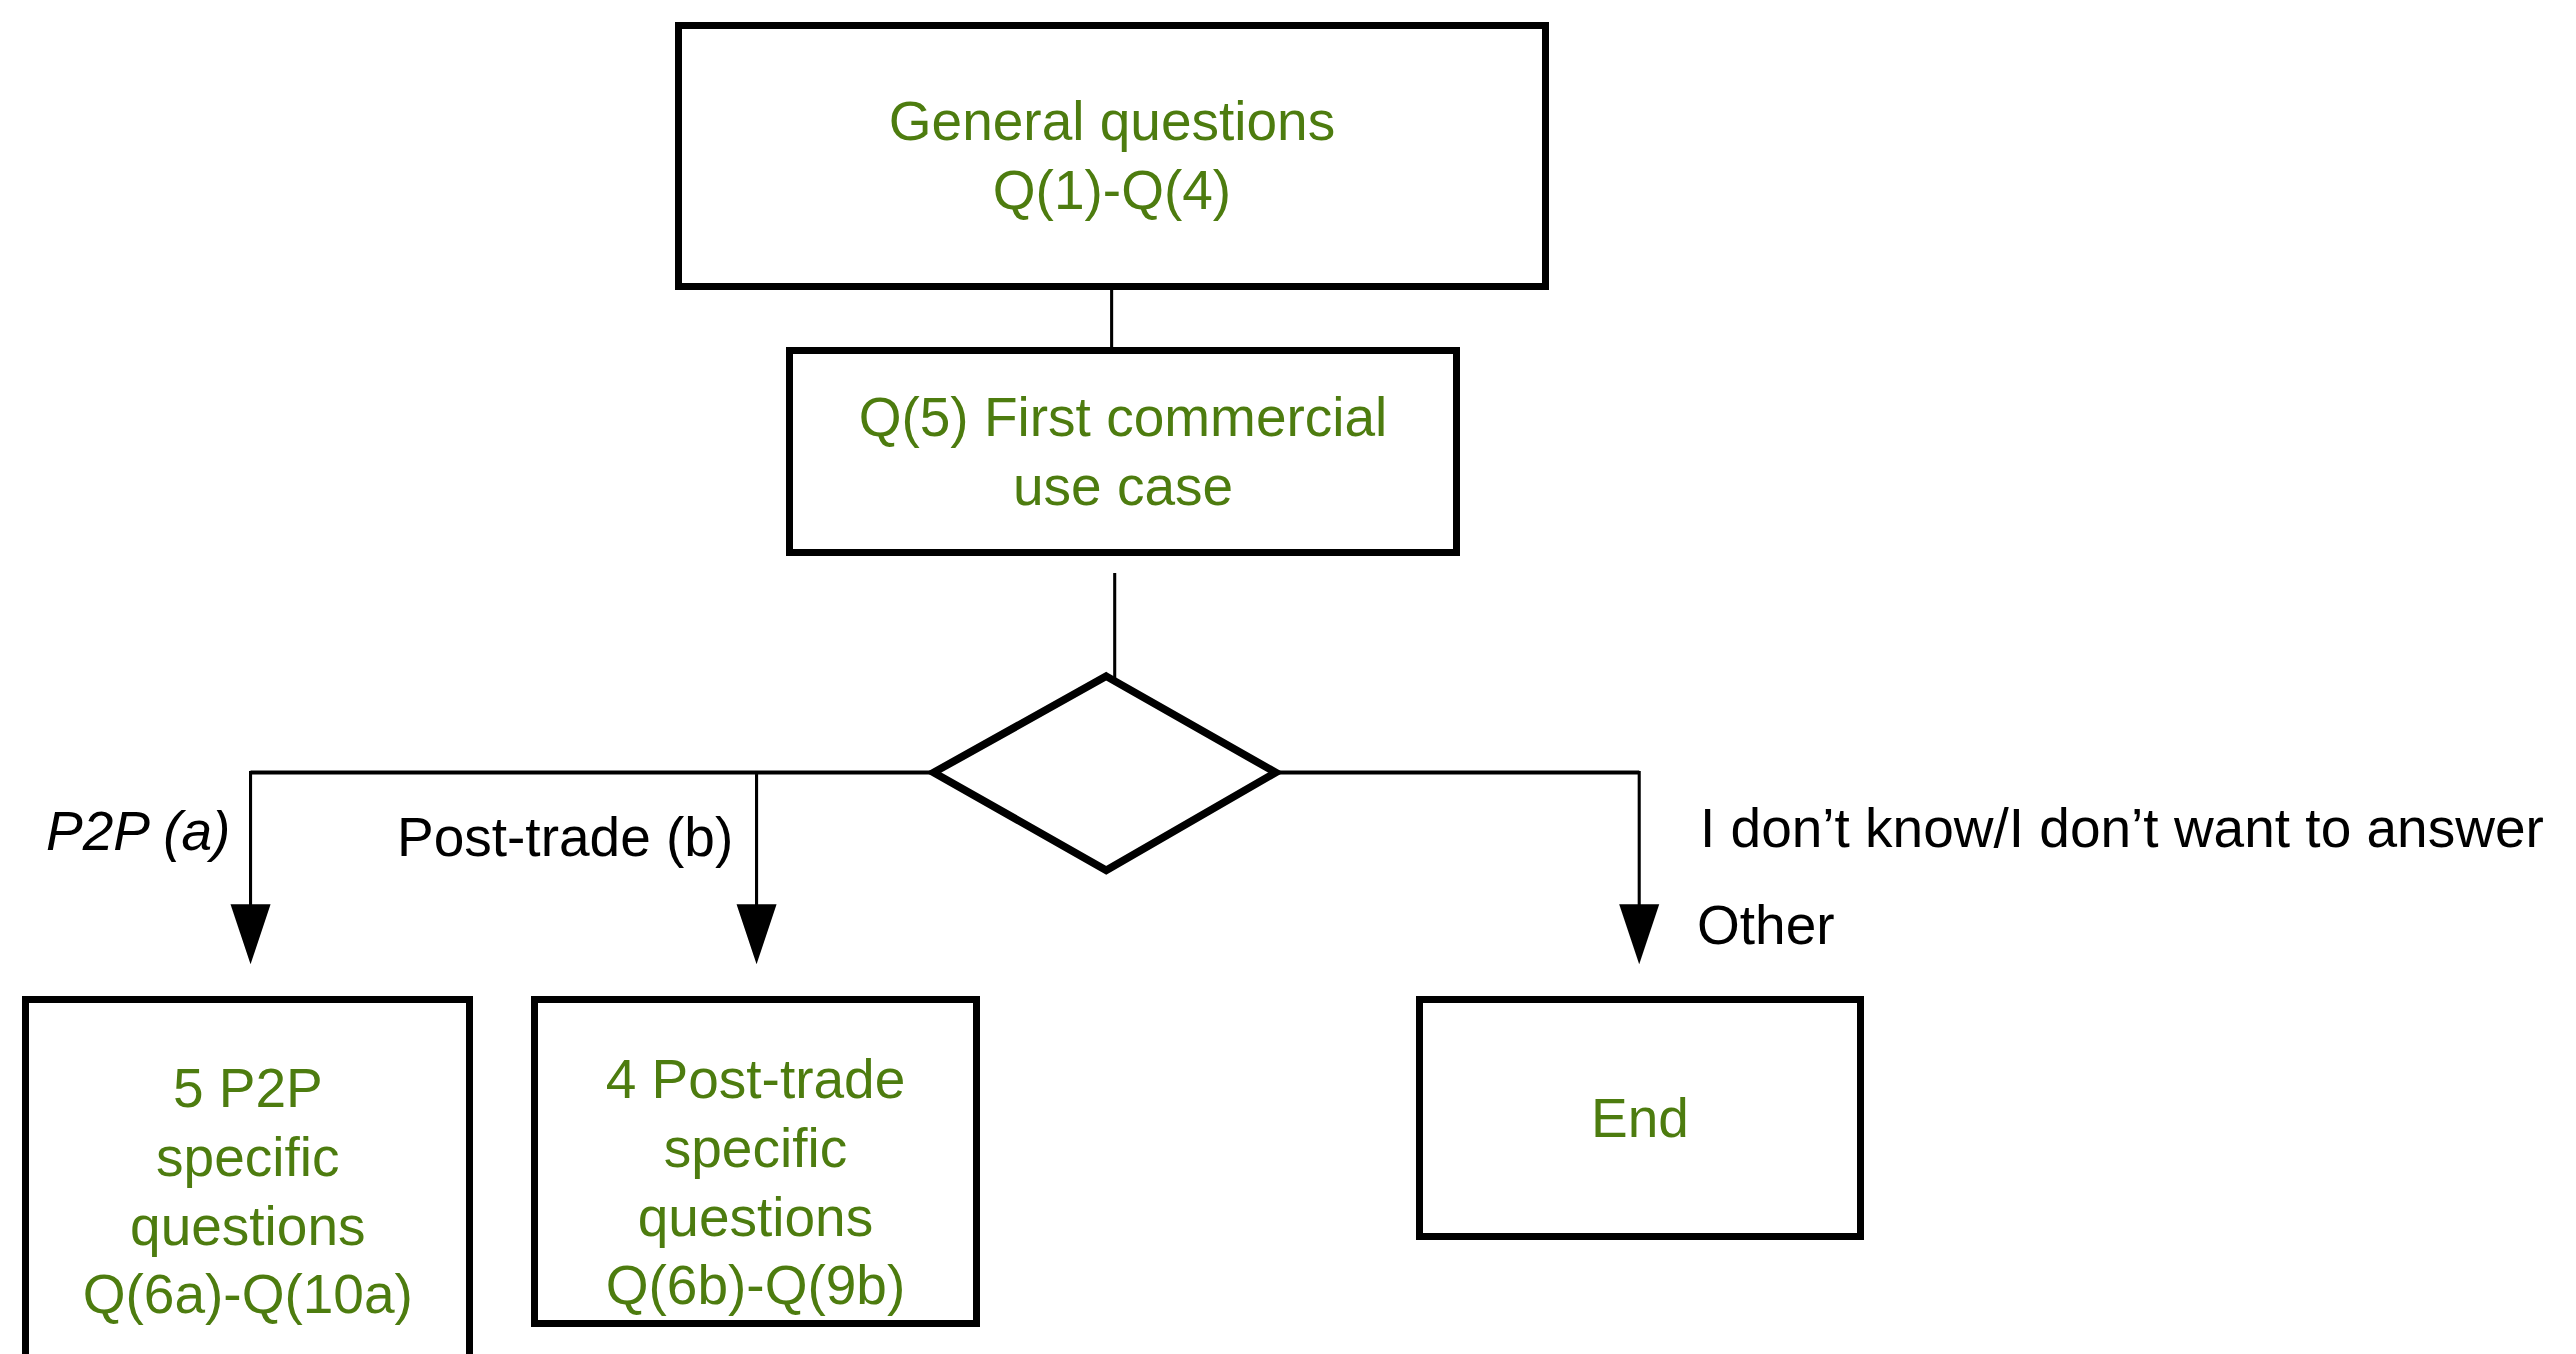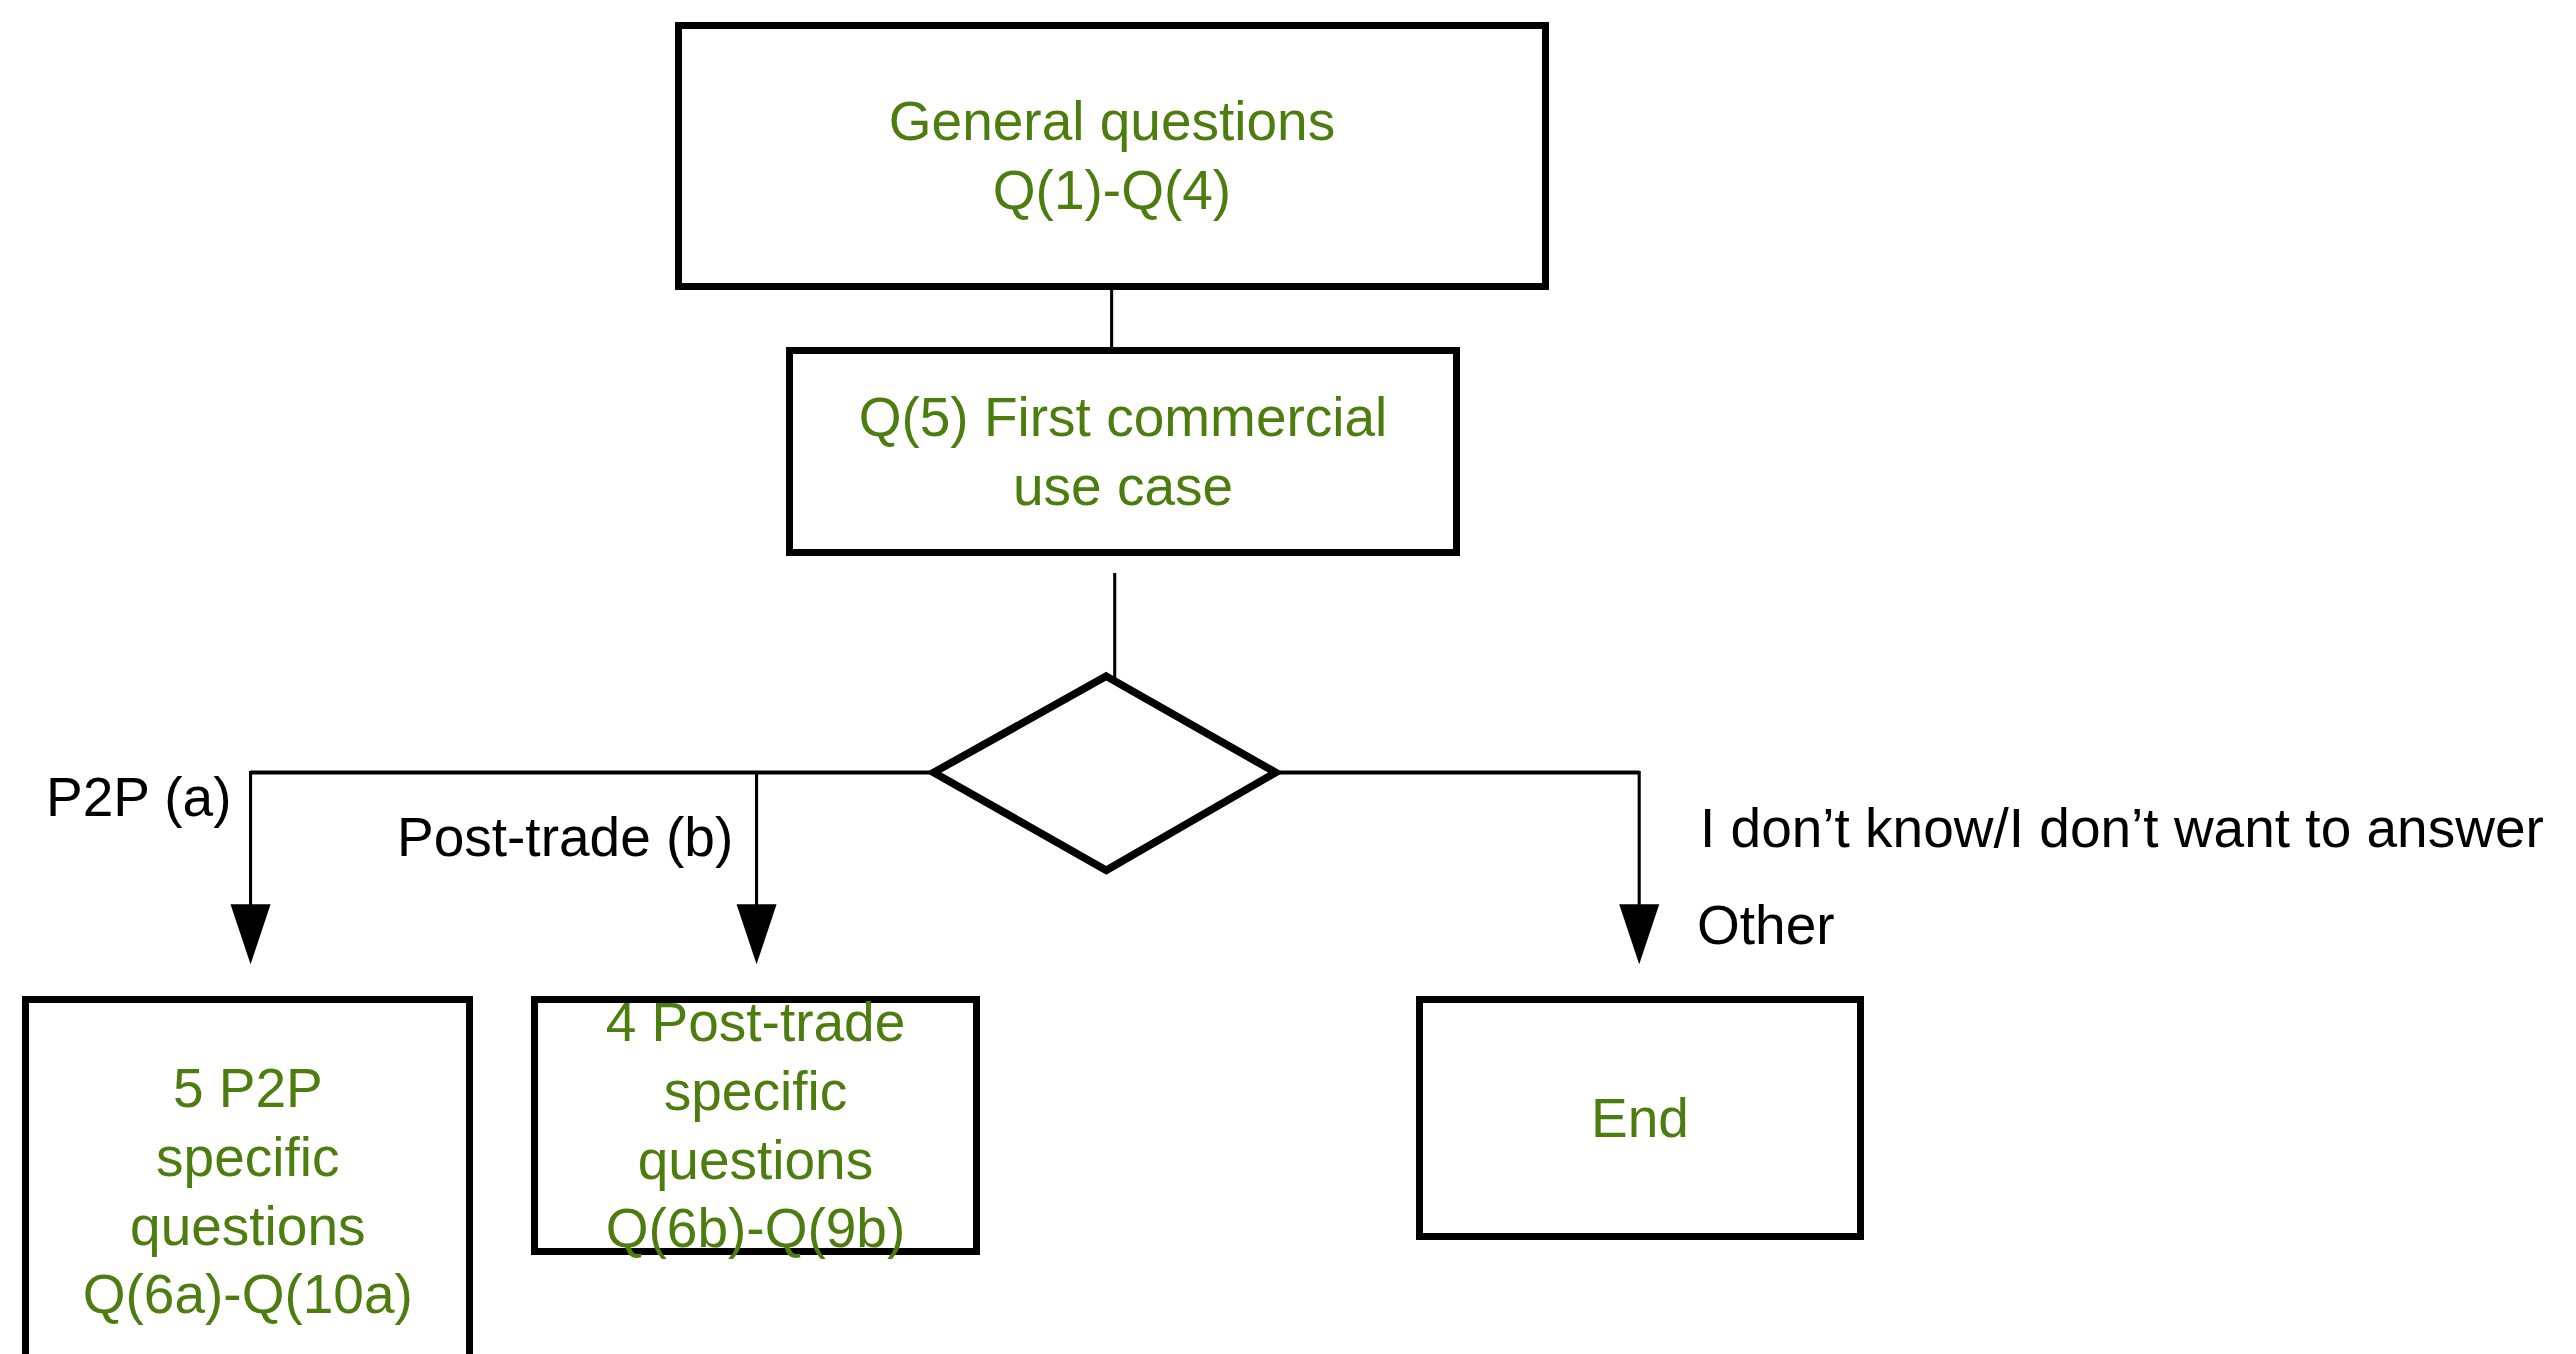--- a/index.html
+++ b/index.html
@@ -43,24 +43,24 @@
     position: absolute;
     font-size: 55px;
     line-height: 1.15;
     white-space: nowrap;
     color: #000000;
   }
   
   .box-general   { left: 675px;  top: 21.6px;   width: 874px; height: 268px; }
   .box-q5        { left: 786px; top: 347px;  width: 674px;  height: 209px; }
   .box-p2p       { left: 22.3px;   top: 996px; width: 451px;  height: 391px; }
-  .box-posttrade { left: 531px;  top: 996px; width: 449px;  height: 259px; }
+  .box-posttrade { left: 531px;  top: 996px; width: 449px;  height: 331px; align-items: flex-end; }
   .box-end       { left: 1416px; top: 996px; width: 448px;  height: 244px; }
   
-  .label-p2p       { left: 46px;   top: 766px; }
+  .label-p2p       { left: 46px;   top: 800px; font-style: italic; }
   .label-posttrade { left: 397px;  top: 806px; text-align: center; }
   .label-dontknow  { left: 1700px; top: 797px; text-align: right; }
   .label-other     { left: 1697px; top: 894px; }
 </style>
 </head>
 <body>
 
 <div class="stage">
 
   <svg class="lines-layer" viewBox="0 0 3344 1758" xmlns="http://www.w3.org/2000/svg">

